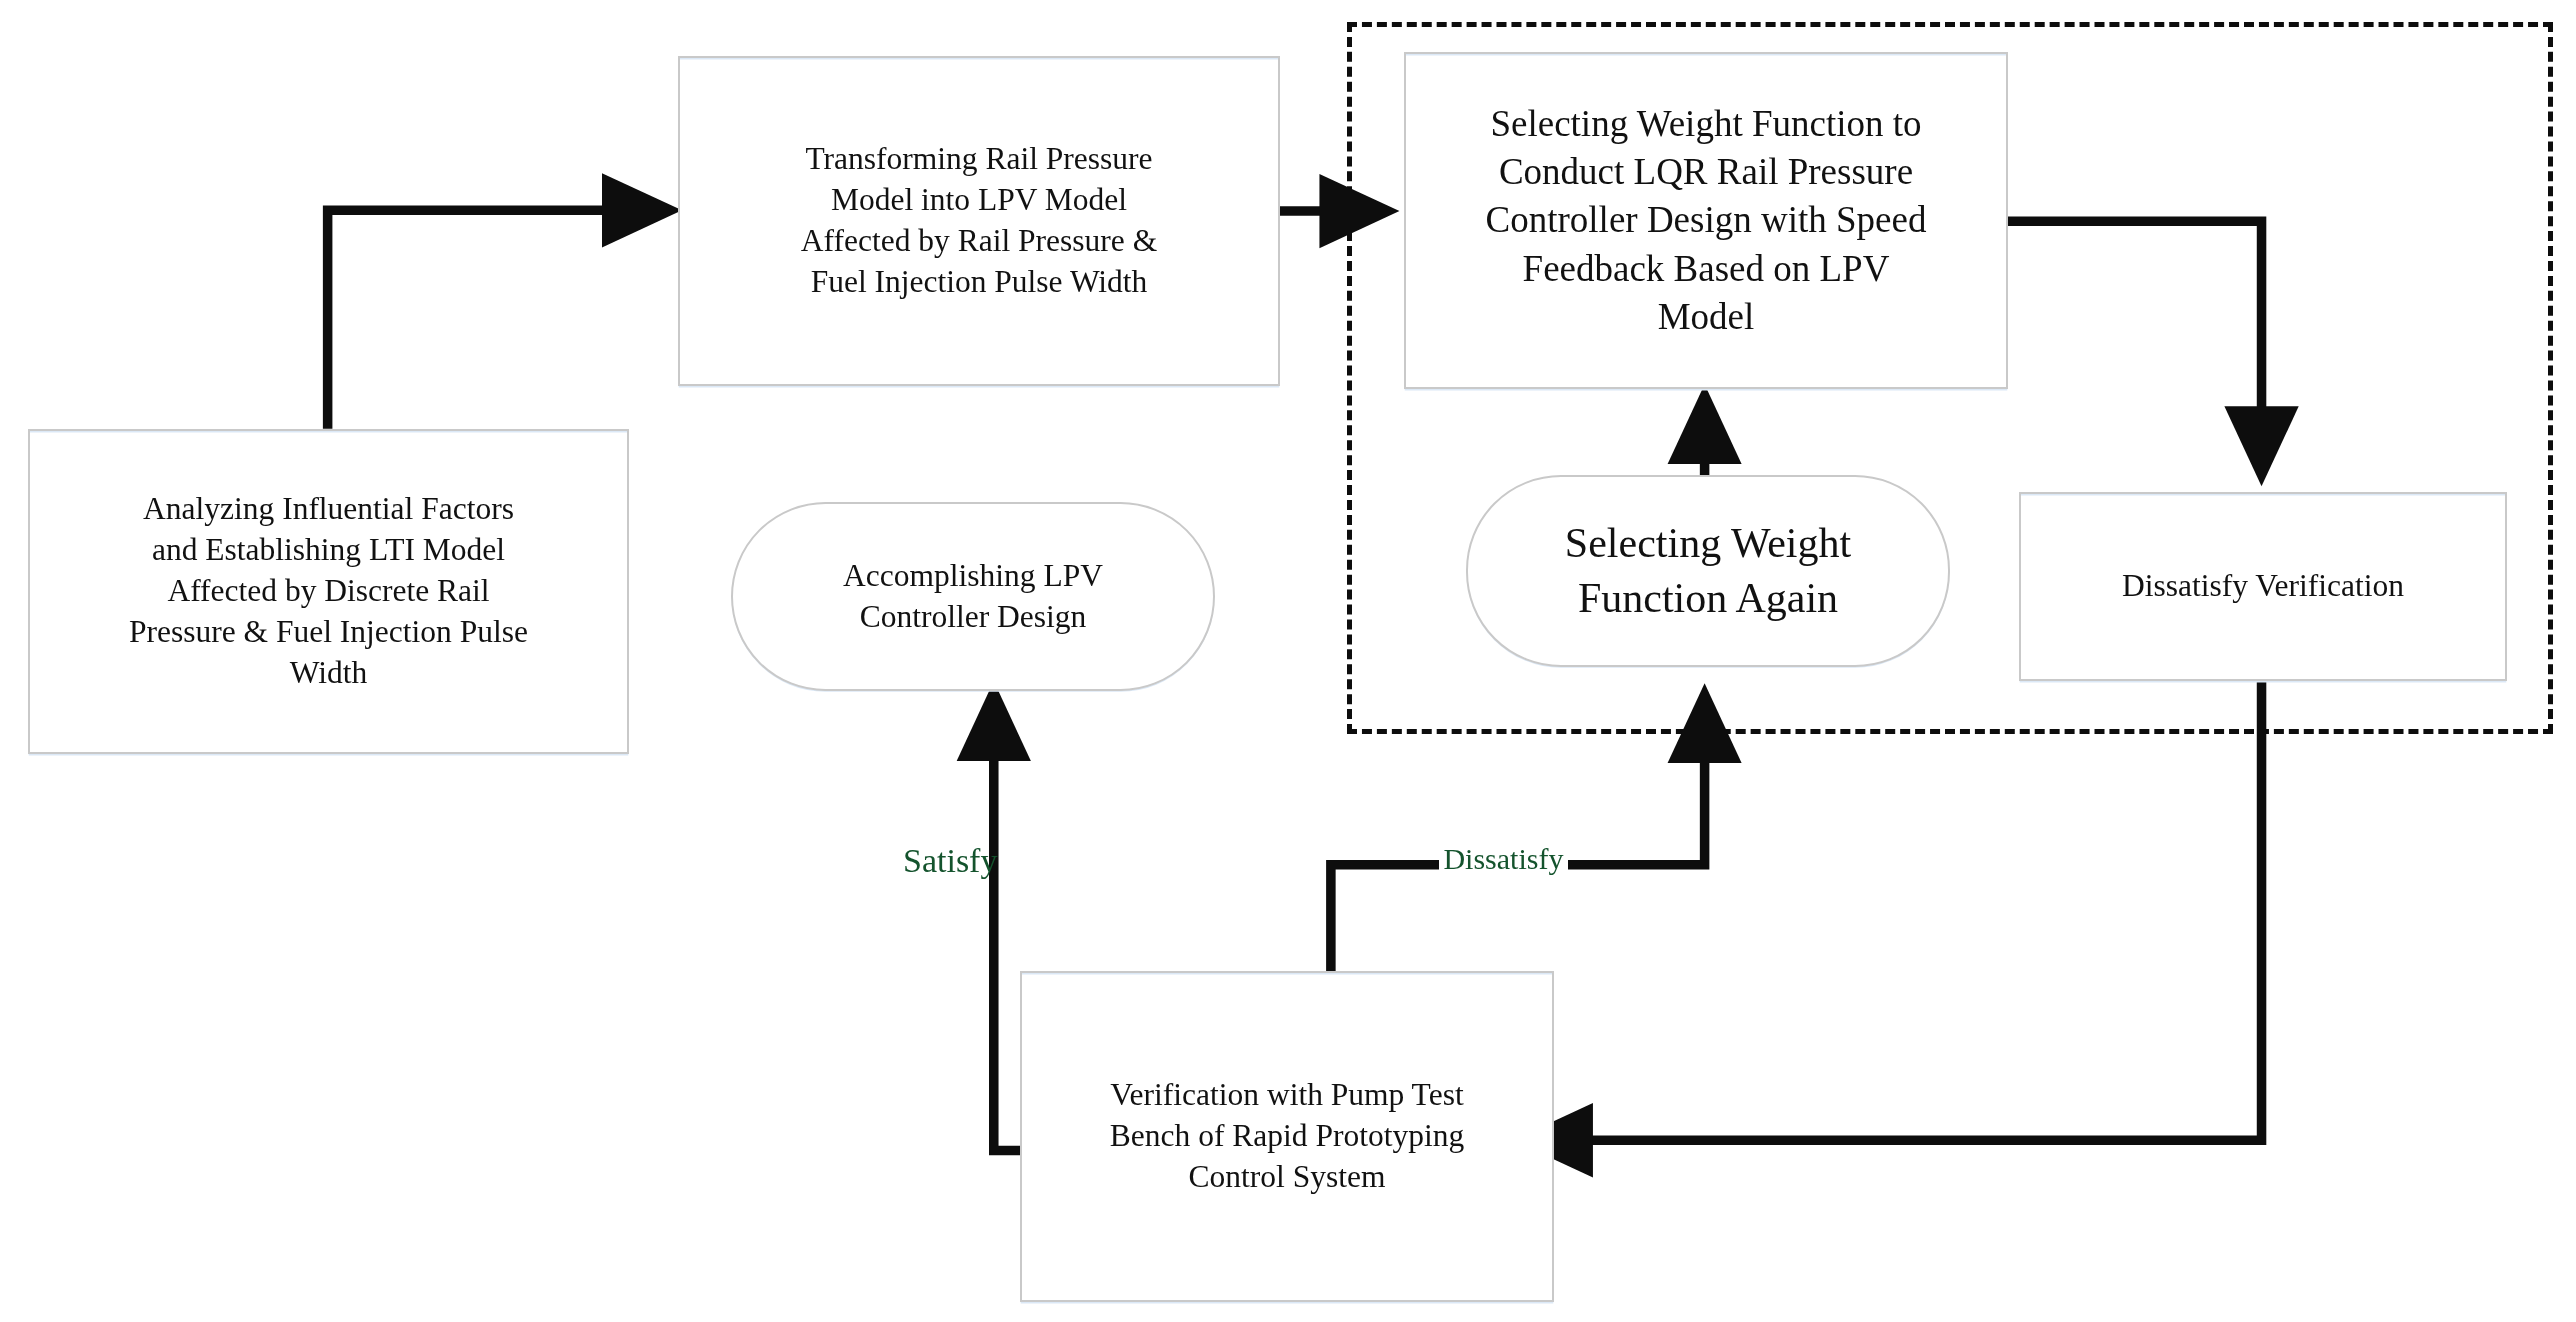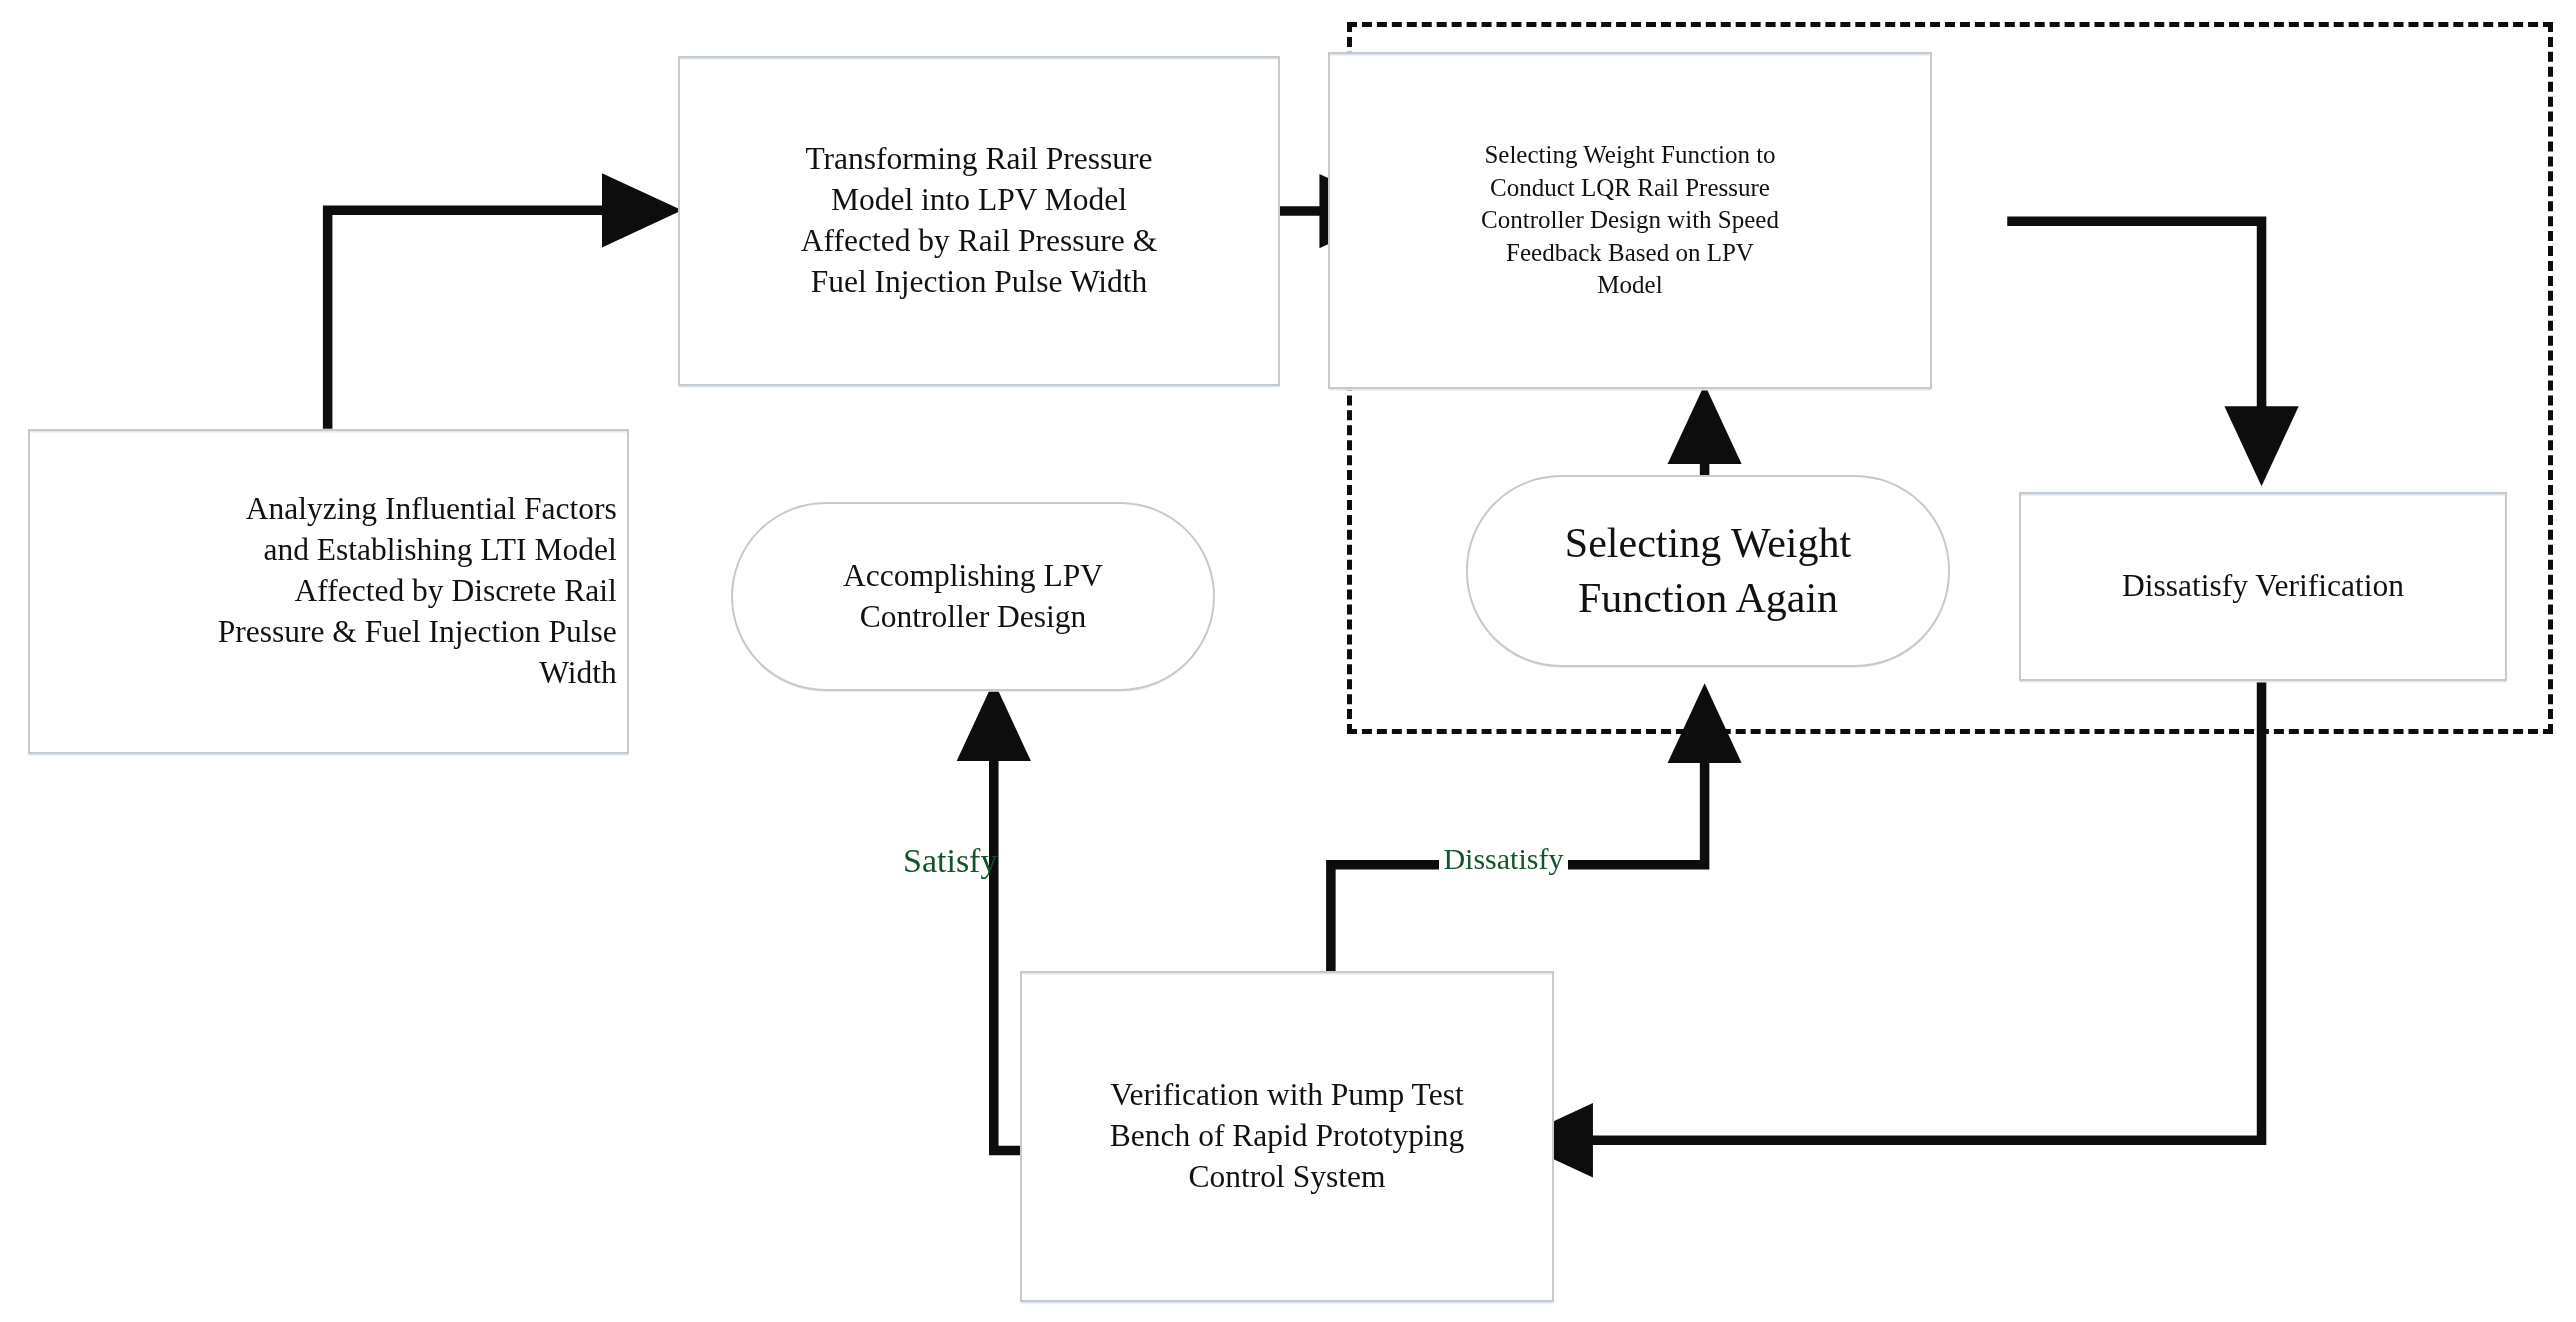--- a/index.html
+++ b/index.html
@@ -89,36 +89,36 @@
 
     <path d="M3086,930 L3086,1556 L2080,1556" fill="none" stroke="#0d0d0d" stroke-width="13" marker-end="url(#ah)"></path>
 
     <path d="M1392,1570 L1356,1570 L1356,945" fill="none" stroke="#0d0d0d" stroke-width="13" marker-end="url(#ah)"></path>
 
     <path d="M1816,1325 L1816,1180 L2326,1180 L2326,948" fill="none" stroke="#0d0d0d" stroke-width="13" marker-end="url(#ah)"></path>
 
     <path d="M2326,690 L2326,540" fill="none" stroke="#0d0d0d" stroke-width="13" marker-end="url(#ah)"></path>
   </svg>
 
-  <div class="node rect" style="left:28px; top:429px; width:601px; height:325px; font-size:31.5px;text-align:right;">
+  <div class="node rect" style="left:28px; top:429px; width:601px; height:325px; font-size:31.5px;">
     <span class="label">Analyzing Influential Factors
 and Establishing LTI Model
 Affected by Discrete Rail
 Pressure &amp; Fuel Injection Pulse
 Width</span>
   </div>
 
   <div class="node rect" style="left:678px; top:56px; width:602px; height:330px; font-size:31.5px;">
     <span class="label">Transforming Rail Pressure
 Model into LPV Model
 Affected by Rail Pressure &amp;
 Fuel Injection Pulse Width</span>
   </div>
 
-  <div class="node rect" style="left:1328px; top:52px; width:604px; height:337px; font-size:25px;">
+  <div class="node rect" style="left:1404px; top:52px; width:604px; height:337px; font-size:37px;">
     <span class="label">Selecting Weight Function to
 Conduct LQR Rail Pressure
 Controller Design with Speed
 Feedback Based on LPV
 Model</span>
   </div>
 
   <div class="node rounded" style="left:731px; top:502px; width:484px; height:189px; font-size:31.5px;">
     <span class="label">Accomplishing LPV
 Controller Design</span>

